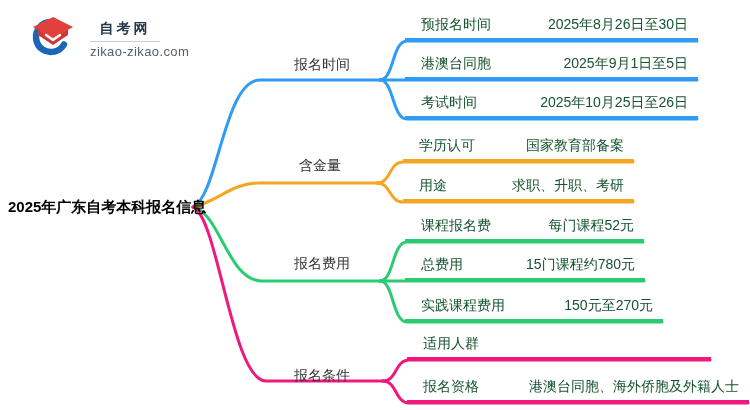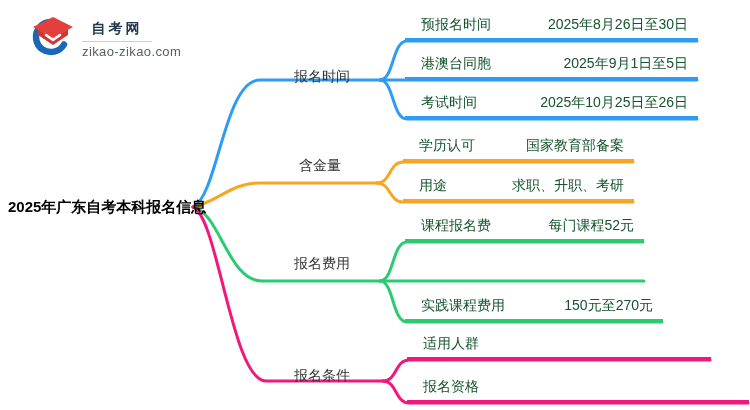--- a/index.html
+++ b/index.html
@@ -6,34 +6,34 @@
   .canvas{
     position:relative;width:750px;height:410px;background:#ffffff;overflow:hidden;
     font-family:"Liberation Sans","DejaVu Sans",sans-serif;color:#2f2f2f;
   }
   .wires{position:absolute;left:0;top:0;width:750px;height:410px;}
   .wires path{fill:none;stroke-width:3;stroke-linecap:round;}
 
   
   .logo{position:absolute;left:30px;top:14px;display:flex;align-items:flex-start;}
   .logo-icon{width:46px;height:46px;flex:0 0 auto;}
-  .logo-text{margin-left:6px;width:70px;padding-top:6px;}
+  .logo-text{margin-left:14px;width:70px;padding-top:6px;}
   .site-name{font-size:14px;font-weight:700;color:#22384a;letter-spacing:3px;text-align:center;}
   .logo-rule{height:1px;background:#c9ced4;margin:3px 0 2px 0;}
   .site-url{font-size:13px;color:#55606a;letter-spacing:.4px;text-align:center;white-space:nowrap;}
 
   
   .topic{
     position:absolute;left:8px;top:198px;width:180px;text-align:center;
     font-size:15px;font-weight:700;color:#000000;white-space:nowrap;
   }
 
   
   .branch-label{position:absolute;font-size:14px;font-weight:500;color:#333;text-align:center;white-space:nowrap;}
-  .bl-1{left:292px;top:68px;width:60px;}
+  .bl-1{left:292px;top:56px;width:60px;}
   .bl-2{left:297px;top:157px;width:46px;}
   .bl-3{left:292px;top:255px;width:60px;}
   .bl-4{left:292px;top:367px;width:60px;}
 
   
   .row{
     position:absolute;box-sizing:border-box;height:26px;
     display:flex;justify-content:space-between;align-items:flex-end;
     padding:0 10px 4px 16px;border-bottom:3px solid #999;
     font-size:14px;font-weight:500;color:#14532d;white-space:nowrap;
@@ -128,25 +128,30 @@
   </div>
   <div class="row r-o2" style="border-bottom-color: rgb(245, 166, 35);">
     <span class="k">用途</span>
     <span class="v">求职、升职、考研</span>
   </div>
 
   <div class="row r-g1" style="border-bottom-color: rgb(43, 204, 113); text-align: center;">
     <span class="k">课程报名费</span>
     <span class="v">每门课程52元</span>
   </div>
+  <div class="row r-g2" style="border-bottom-color: rgb(43, 204, 113);">
+    <span class="k">总费用</span>
+    <span class="v">15门课程约780元</span>
+  </div>
   <div class="row r-g3" style="border-bottom-color: rgb(43, 204, 113);">
     <span class="k">实践课程费用</span>
     <span class="v">150元至270元</span>
   </div>
 
   <div class="row r-p1" style="border-bottom-color: rgb(240, 24, 124); text-align: right;">
     <span class="k">适用人群</span>
   </div>
   <div class="row r-p2" style="border-bottom-color: rgb(240, 24, 124);">
     <span class="k">报名资格</span>
+    <span class="v">港澳台同胞、海外侨胞及外籍人士</span>
   </div>
 
 </div>
 
 </body></html>

